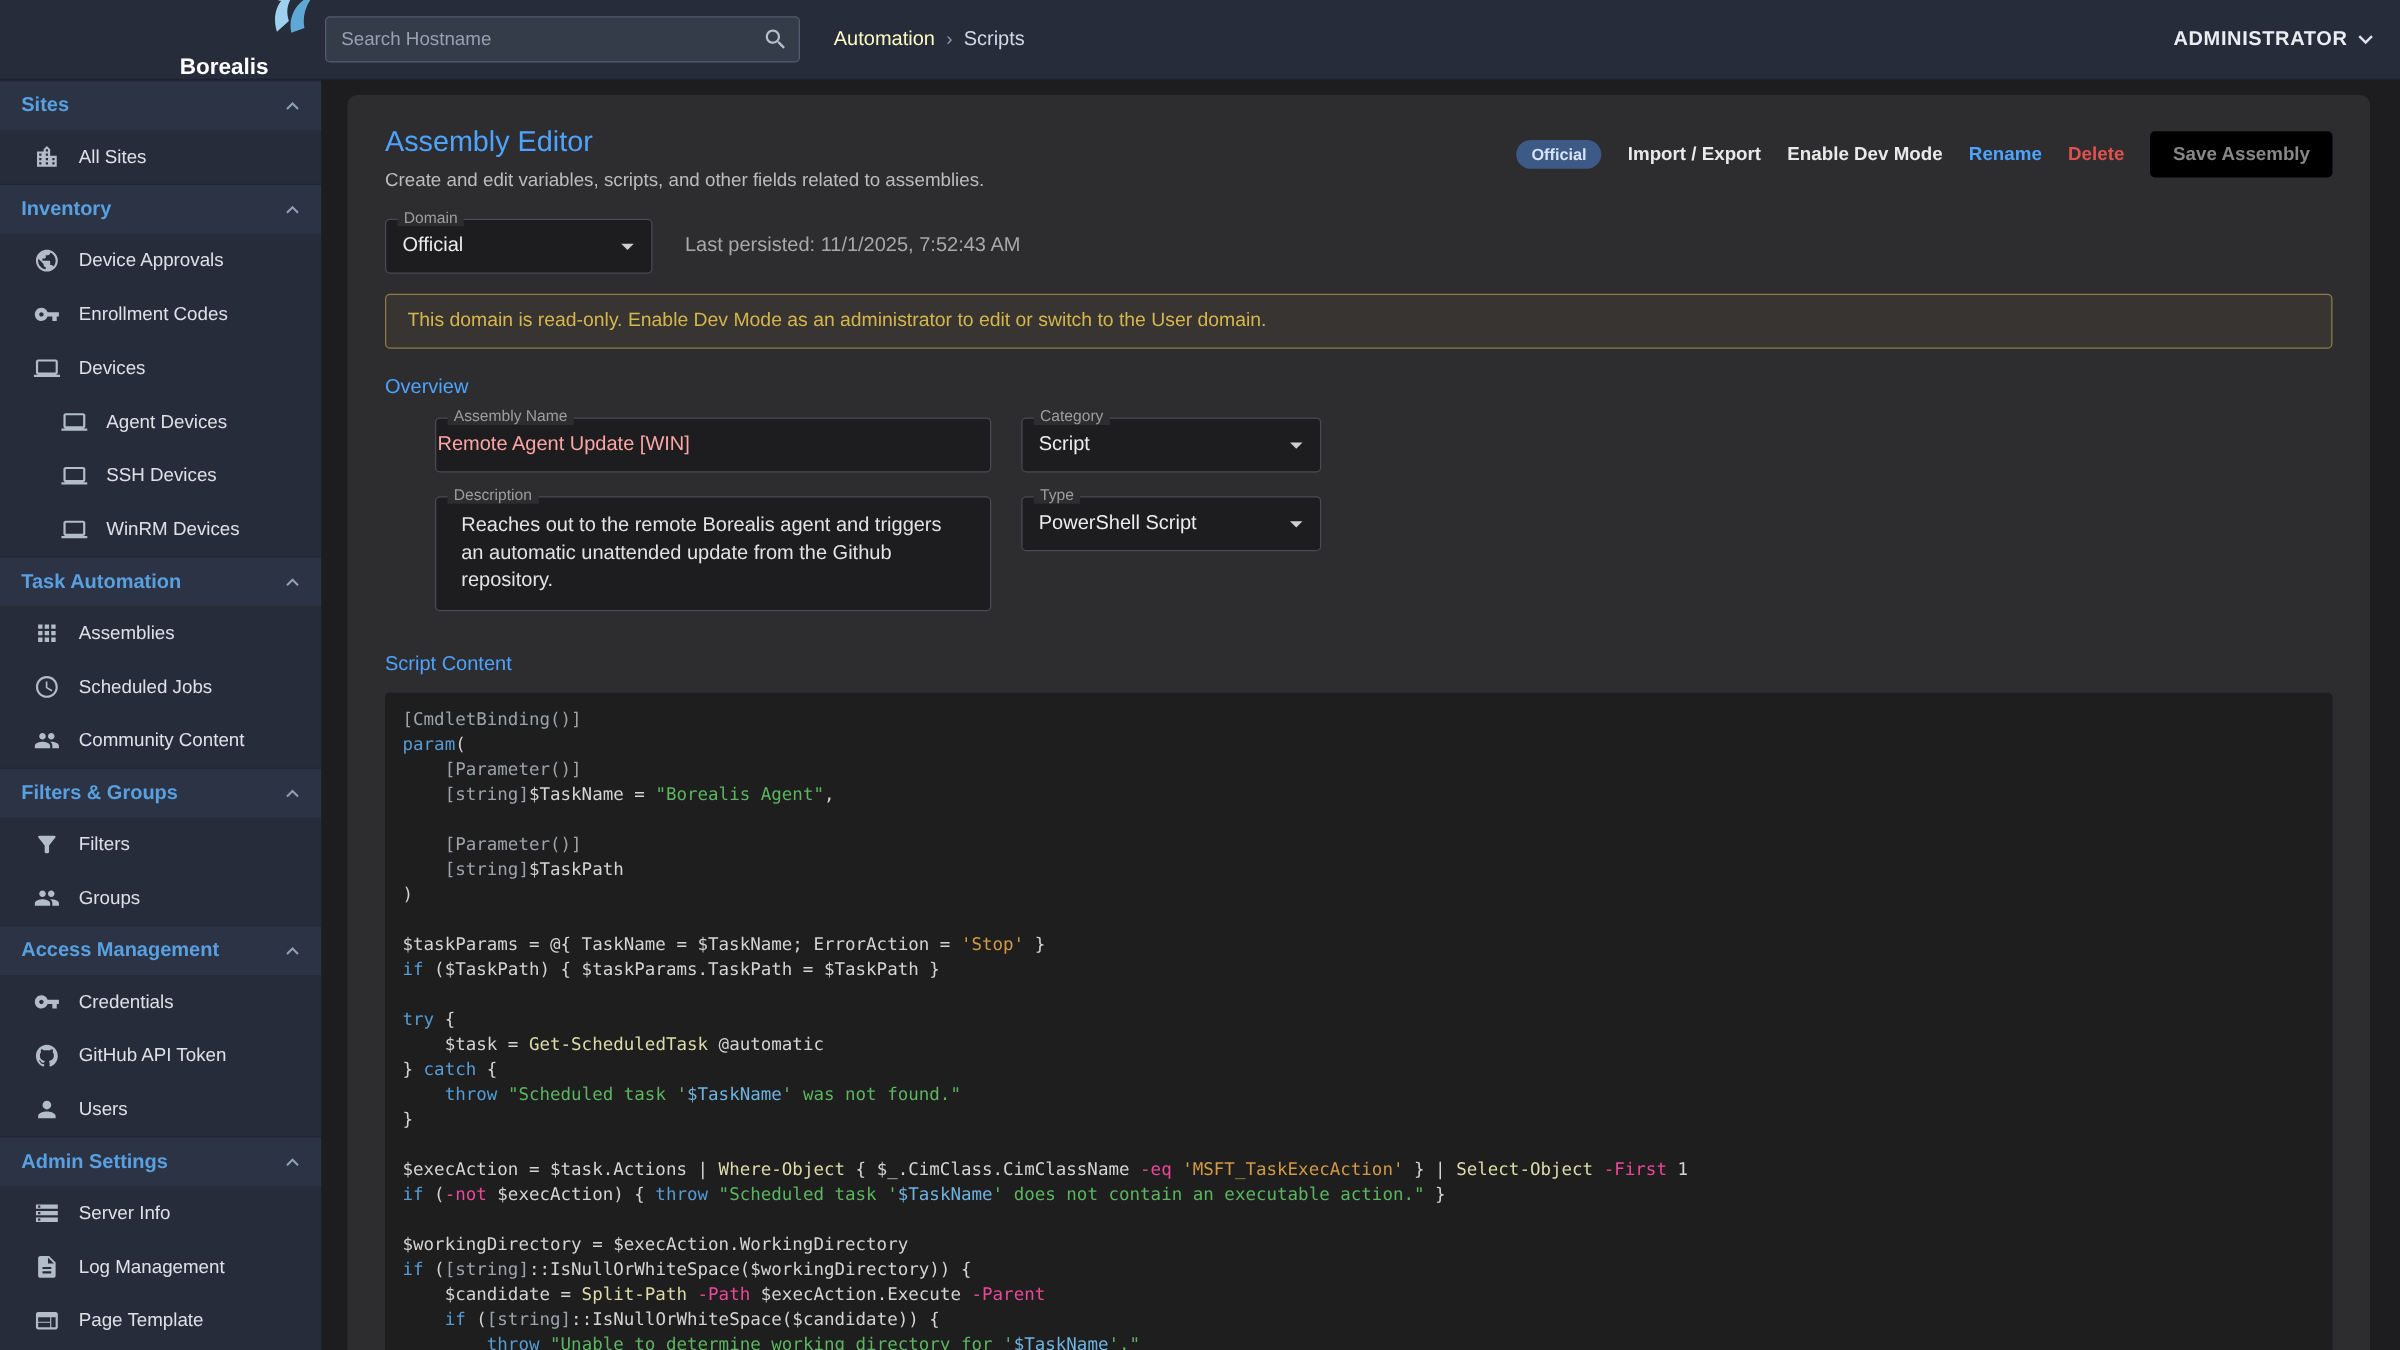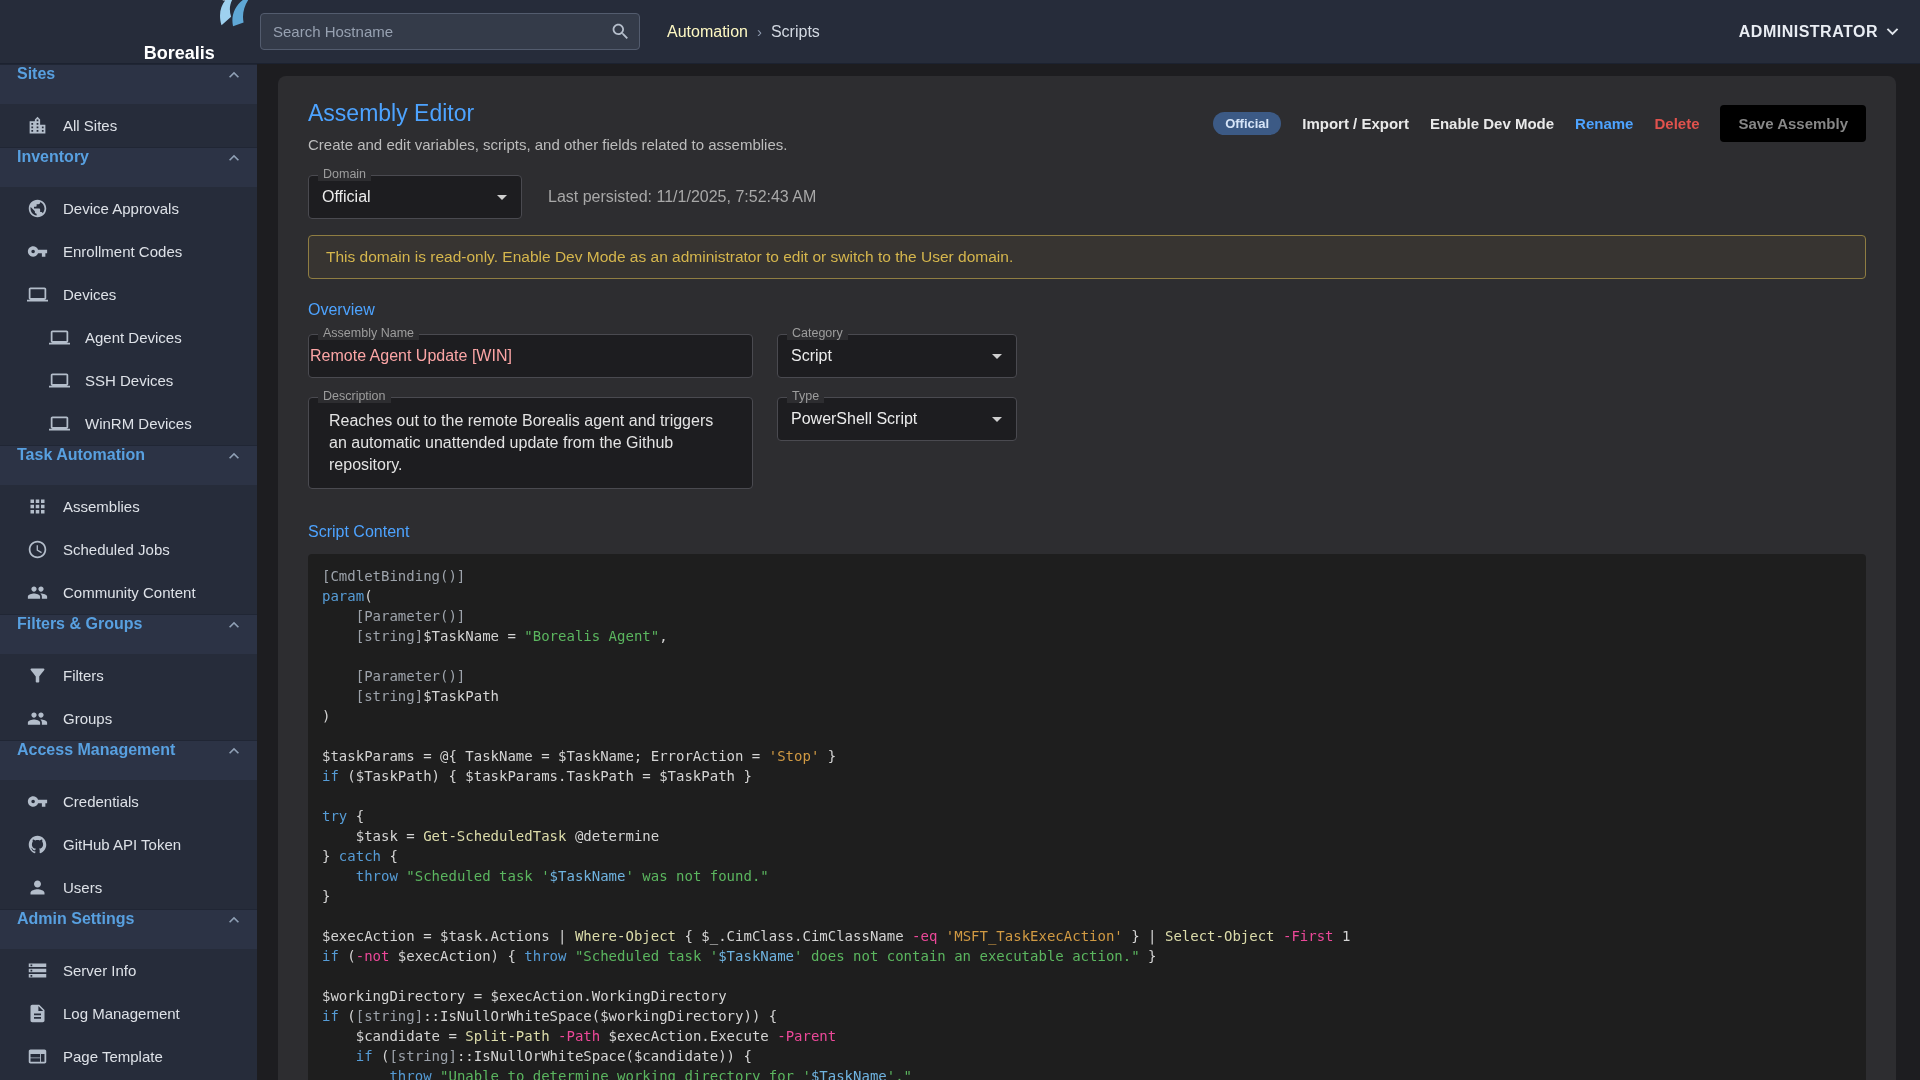--- a/index.html
+++ b/index.html
@@ -39,21 +39,21 @@
   .user-menu span { font-size: 16px; font-weight: 700; letter-spacing: 0.5px; color: #e9edf3; }
   .user-chev { width: 23px; height: 23px; color: #dfe4ea; }
 
   
   .frame { display: flex; flex: 1; overflow: hidden; }
   .sidebar { width: 257px; flex-shrink: 0; background: #262c3a; overflow: hidden; }
   .main { flex: 1; overflow: hidden; padding: 12px 24px 0 21px; }
 
   
   .sb-header {
-    height: 40px; display: flex; align-items: flex-start; justify-content: space-between;
+    height: 40px; display: flex; align-items: center; justify-content: space-between;
     padding: 0 13px 0 17px; background: #2c3345; cursor: pointer;
     border-top: 1px solid #202634;
   }
   .sb-header-label { color: #58a0e0; font-weight: 700; font-size: 16px; }
   .sb-chev { width: 20px; height: 20px; color: #8fa0b5; }
   .sb-item {
     height: 43px; display: flex; align-items: center; gap: 15px;
     padding-left: 27px; cursor: pointer; color: #dde1e7; font-size: 15px;
   }
   .sb-item.indent { padding-left: 49px; }
@@ -111,21 +111,21 @@
 
   .warning {
     margin-top: 16px; height: 44px;
     border: 1px solid #8f7d42; border-radius: 4px;
     background: rgba(214, 178, 72, 0.06);
     display: flex; align-items: center; padding: 0 17px;
     color: #d5b64d; font-size: 15.5px;
   }
 
   .section-label { margin-top: 22px; font-size: 16px; color: #4da3ff; }
-  .form-row { display: flex; gap: 24px; margin-top: 15px; align-items: flex-start; }
+  .form-row { display: flex; gap: 24px; margin-top: 15px; align-items: flex-start; margin-left: 40px; }
   .form-row + .form-row { margin-top: 19px; }
   .w-name { width: 445px; }
   .w-select { width: 240px; }
   .textarea-field { height: 92px; align-items: center; }
   .textarea-text {
     padding: 0 22px 0 20px; font-size: 16px; color: #e3e3e3; line-height: 22px;
   }
 
   
   .code-editor {
@@ -406,21 +406,21 @@
               <div class="code-line"><span class="tok-p">    </span><span class="tok-t">[string]</span><span class="tok-p">$TaskName = </span><span class="tok-s">"Borealis Agent"</span><span class="tok-p">,</span></div>
               <div class="code-line">&nbsp;</div>
               <div class="code-line"><span class="tok-p">    </span><span class="tok-t">[Parameter()]</span></div>
               <div class="code-line"><span class="tok-p">    </span><span class="tok-t">[string]</span><span class="tok-p">$TaskPath</span></div>
               <div class="code-line"><span class="tok-p">)</span></div>
               <div class="code-line">&nbsp;</div>
               <div class="code-line"><span class="tok-p">$taskParams = @{ TaskName = $TaskName; ErrorAction = </span><span class="tok-o">'Stop'</span><span class="tok-p"> }</span></div>
               <div class="code-line"><span class="tok-k">if</span><span class="tok-p"> ($TaskPath) { $taskParams.TaskPath = $TaskPath }</span></div>
               <div class="code-line">&nbsp;</div>
               <div class="code-line"><span class="tok-k">try</span><span class="tok-p"> {</span></div>
-              <div class="code-line"><span class="tok-p">    $task = </span><span class="tok-f">Get-ScheduledTask</span><span class="tok-p"> @determine</span></div>
+              <div class="code-line"><span class="tok-p">    $task = </span><span class="tok-f">Get-ScheduledTask</span><span class="tok-p"> @automatic</span></div>
               <div class="code-line"><span class="tok-p">} </span><span class="tok-k">catch</span><span class="tok-p"> {</span></div>
               <div class="code-line"><span class="tok-p">    </span><span class="tok-k">throw</span><span class="tok-p"> </span><span class="tok-s">"Scheduled task '</span><span class="tok-vs">$TaskName</span><span class="tok-s">' was not found."</span></div>
               <div class="code-line"><span class="tok-p">}</span></div>
               <div class="code-line">&nbsp;</div>
               <div class="code-line"><span class="tok-p">$execAction = $task.Actions | </span><span class="tok-f">Where-Object</span><span class="tok-p"> { $_.CimClass.CimClassName </span><span class="tok-op">-eq</span><span class="tok-p"> </span><span class="tok-o">'MSFT_TaskExecAction'</span><span class="tok-p"> } | </span><span class="tok-f">Select-Object</span><span class="tok-p"> </span><span class="tok-op">-First</span><span class="tok-p"> 1</span></div>
               <div class="code-line"><span class="tok-k">if</span><span class="tok-p"> (</span><span class="tok-op">-not</span><span class="tok-p"> $execAction) { </span><span class="tok-k">throw</span><span class="tok-p"> </span><span class="tok-s">"Scheduled task '</span><span class="tok-vs">$TaskName</span><span class="tok-s">' does not contain an executable action."</span><span class="tok-p"> }</span></div>
               <div class="code-line">&nbsp;</div>
               <div class="code-line"><span class="tok-p">$workingDirectory = $execAction.WorkingDirectory</span></div>
               <div class="code-line"><span class="tok-k">if</span><span class="tok-p"> (</span><span class="tok-t">[string]</span><span class="tok-p">::IsNullOrWhiteSpace($workingDirectory)) {</span></div>
               <div class="code-line"><span class="tok-p">    $candidate = </span><span class="tok-f">Split-Path</span><span class="tok-p"> </span><span class="tok-op">-Path</span><span class="tok-p"> $execAction.Execute </span><span class="tok-op">-Parent</span></div>

